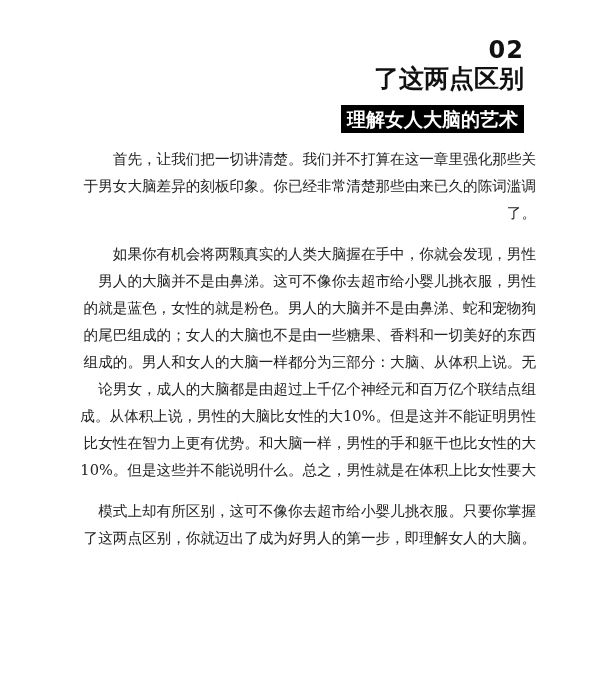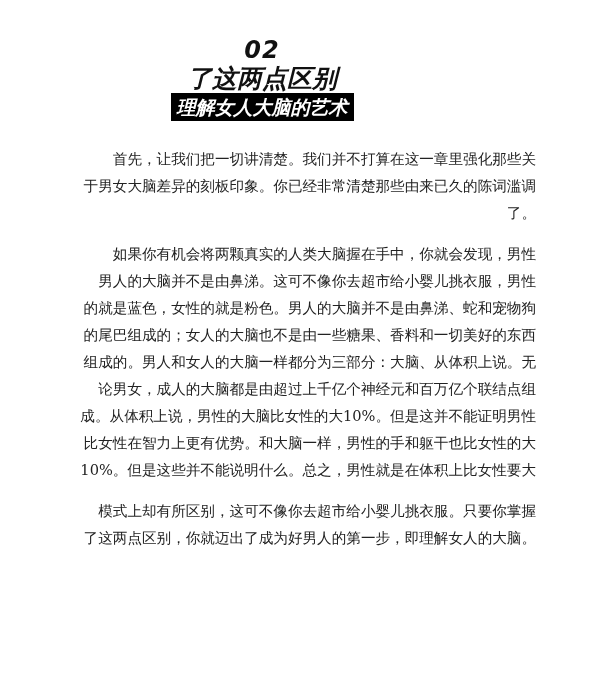--- a/index.html
+++ b/index.html
@@ -13,42 +13,41 @@
       position: relative;
       overflow: hidden;
       font-family: "DejaVu Serif", "Liberation Serif", serif;
       color: #1a1a1a;
     }
     .chapter-header {
       position: absolute;
       top: 36px;
       left: 0;
       width: 524px;
-      text-align: center;
-      font-style: italic;
+      text-align: right;
     }
     .chapter-number {
       font-family: "DejaVu Sans", "Liberation Sans", sans-serif;
       font-weight: bold;
       font-size: 24px;
       line-height: 28px;
       color: #111;
       letter-spacing: 1px;
     }
     .chapter-title {
       font-family: "DejaVu Sans", "Liberation Sans", sans-serif;
       font-weight: bold;
       font-size: 25px;
       line-height: 28px;
       color: #111;
       margin-top: 1px;
       letter-spacing: 0px;
     }
     .chapter-subtitle-wrap {
-      margin-top: 0px;
+      margin-top: 12px;
     }
     .chapter-subtitle {
       display: inline-block;
       background: #000;
       color: #fff;
       font-family: "DejaVu Sans", "Liberation Sans", sans-serif;
       font-weight: bold;
       font-size: 19px;
       line-height: 28px;
       padding: 0 6px;

